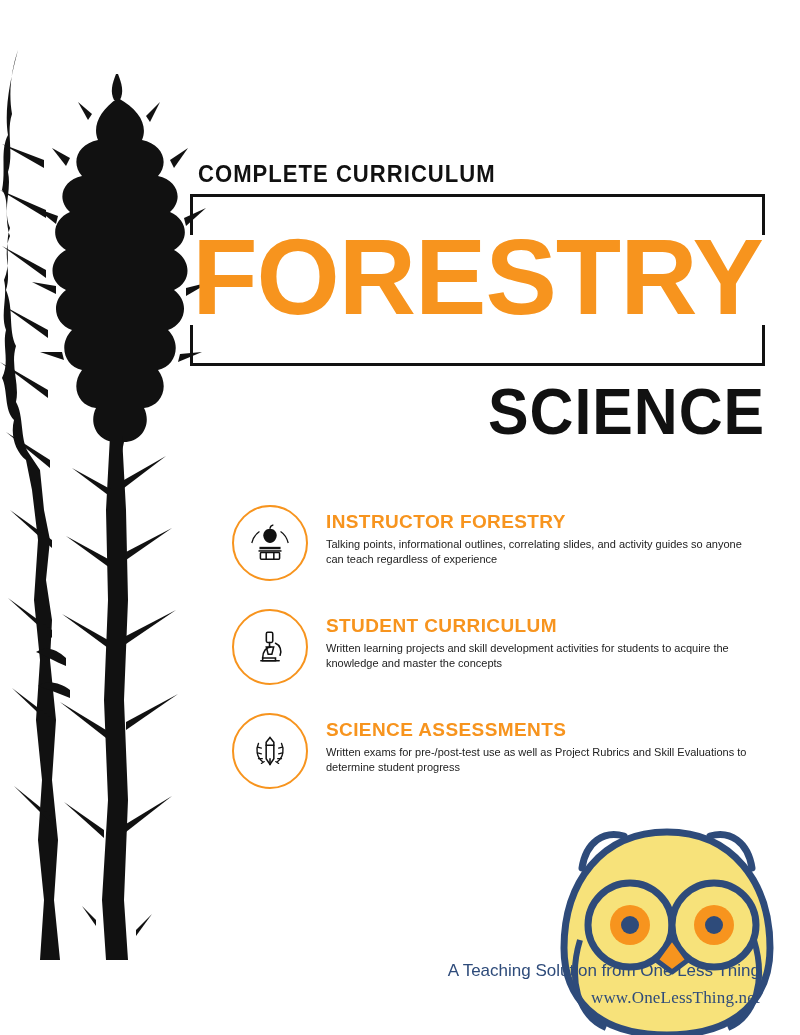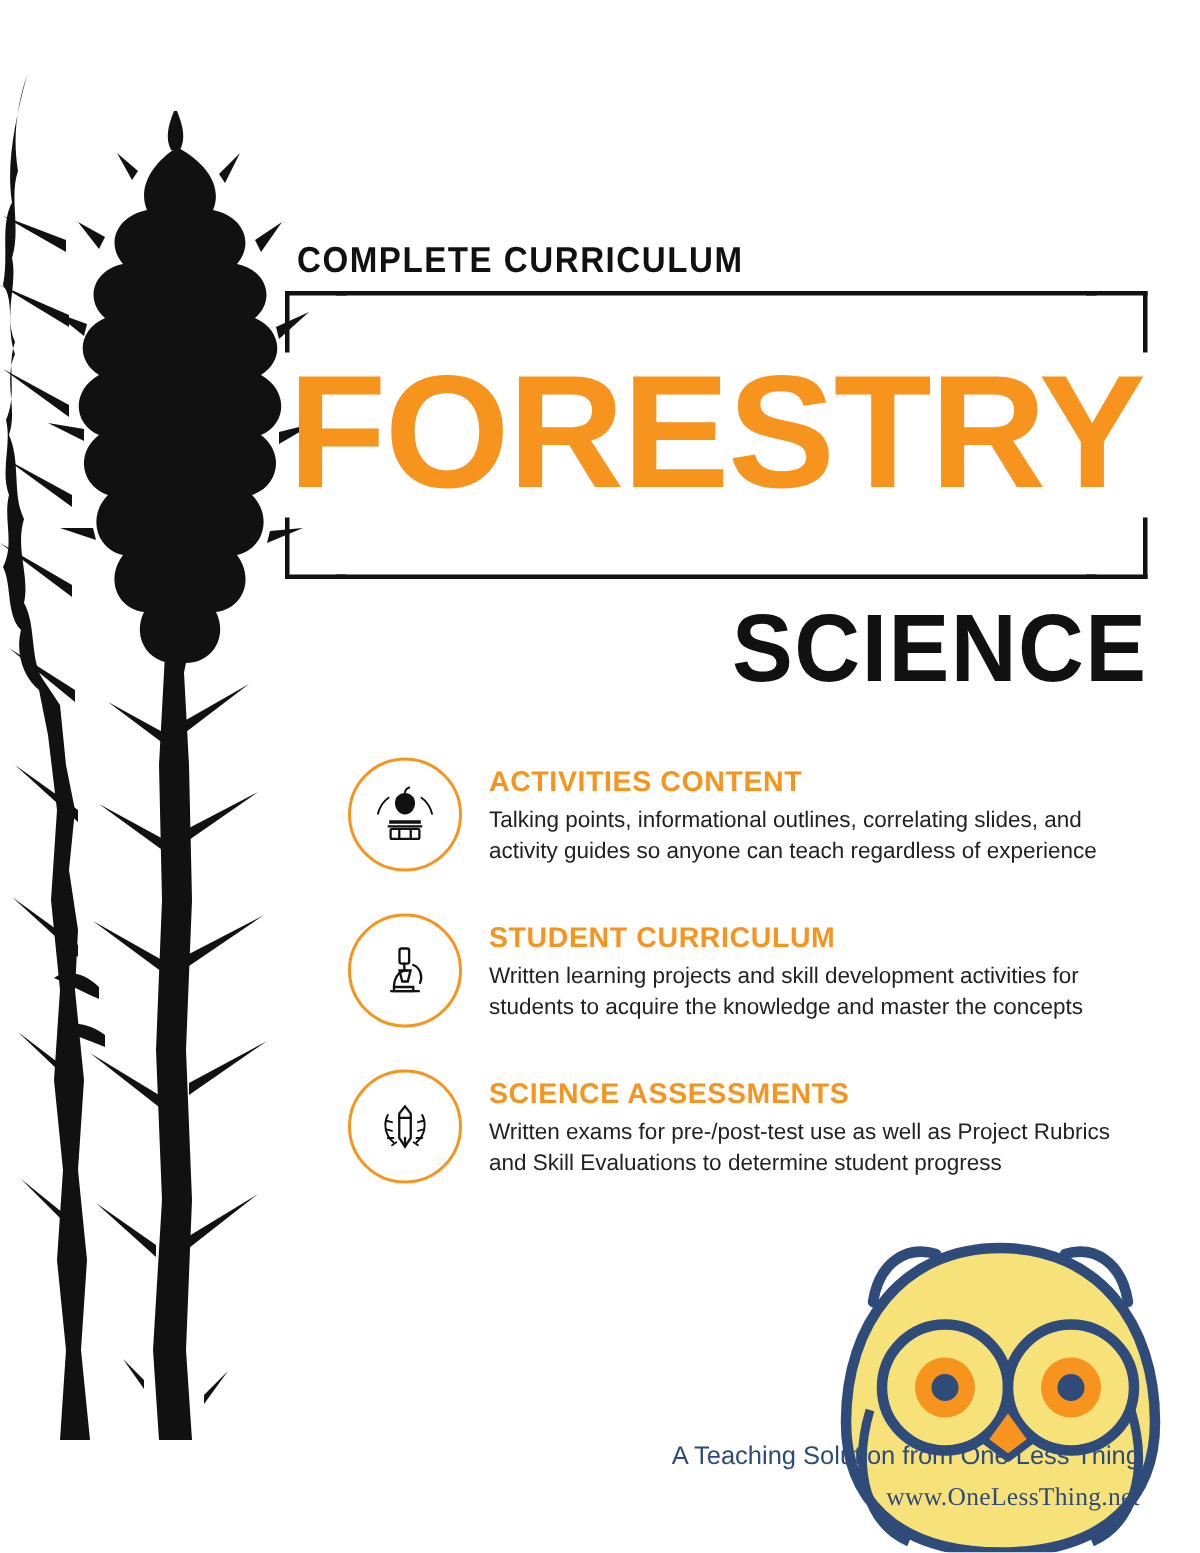--- a/index.html
+++ b/index.html
@@ -38,21 +38,21 @@
     font-size: 24px;
     letter-spacing: 1.1px;
     font-weight: 700;
     color: #111;
     margin: 0 0 6px 8px;
     transform: scaleX(0.92);
     transform-origin: left center;
   }
   .title-frame {
     position: relative;
-    height: 192px;
+    height: 172px;
   }
   .title-frame .corner {
     position: absolute;
     width: 38px;
     height: 38px;
   }
   .c-tl { left: 0;  top: 0;  border-left: 3px solid #111; border-top: 3px solid #111; }
   .c-tr { right: 0; top: 0;  border-right: 3px solid #111; border-top: 3px solid #111; }
   .c-bl { left: 0;  bottom: 0; border-left: 3px solid #111; border-bottom: 3px solid #111; }
   .c-br { right: 0; bottom: 0; border-right: 3px solid #111; border-bottom: 3px solid #111; }
@@ -119,21 +119,21 @@
   }
   .feature h3 {
     margin: 0 0 4px 0;
     font-size: 19px;
     font-weight: 700;
     letter-spacing: 0.4px;
     color: #F7941E;
   }
   .feature p {
     margin: 0;
-    font-size: 15px;
+    font-size: 11px;
     line-height: 1.38;
     color: #222;
     max-width: 425px;
   }
   .feature.indent h3 { margin-left: 0; }
   .feature.indent p { margin-left: 0; }
 
   
   .footer {
     position: absolute;
@@ -256,21 +256,21 @@
           <path d="M24 9c0-2 1.5-3.5 3.5-4" stroke-width="1.4"></path>
           <path d="M13 28h22v2.5H13z" fill="#111" stroke="none"></path>
           <path d="M12 31.5h24v1.6H12z" fill="#111" stroke="none"></path>
           <rect x="14" y="34" width="20" height="7" rx="1"></rect>
           <path d="M20 34v7M28 34v7"></path>
           <path d="M5 24c1.5-6 5-10 8-12M43 24c-1.5-6-5-10-8-12" stroke-width="1.3"></path>
         </g>
       </svg>
     </div>
     <div class="ftext">
-      <h3>ACTIVITIES CONTENT</h3>
+      <h3>INSTRUCTOR FORESTRY</h3>
       <p>Talking points, informational outlines, correlating slides, and activity guides so anyone can teach regardless of experience</p>
     </div>
   </div>
 
   <div class="feature indent">
     <div class="badge">
       <svg viewBox="0 0 48 48" width="44" height="44" xmlns="http://www.w3.org/2000/svg" aria-hidden="true">
         <g fill="none" stroke="#111" stroke-width="1.7" stroke-linecap="round">
           <rect x="20" y="8" width="7" height="11" rx="1.5"></rect>
           <path d="M23.5 19v5"></path>

